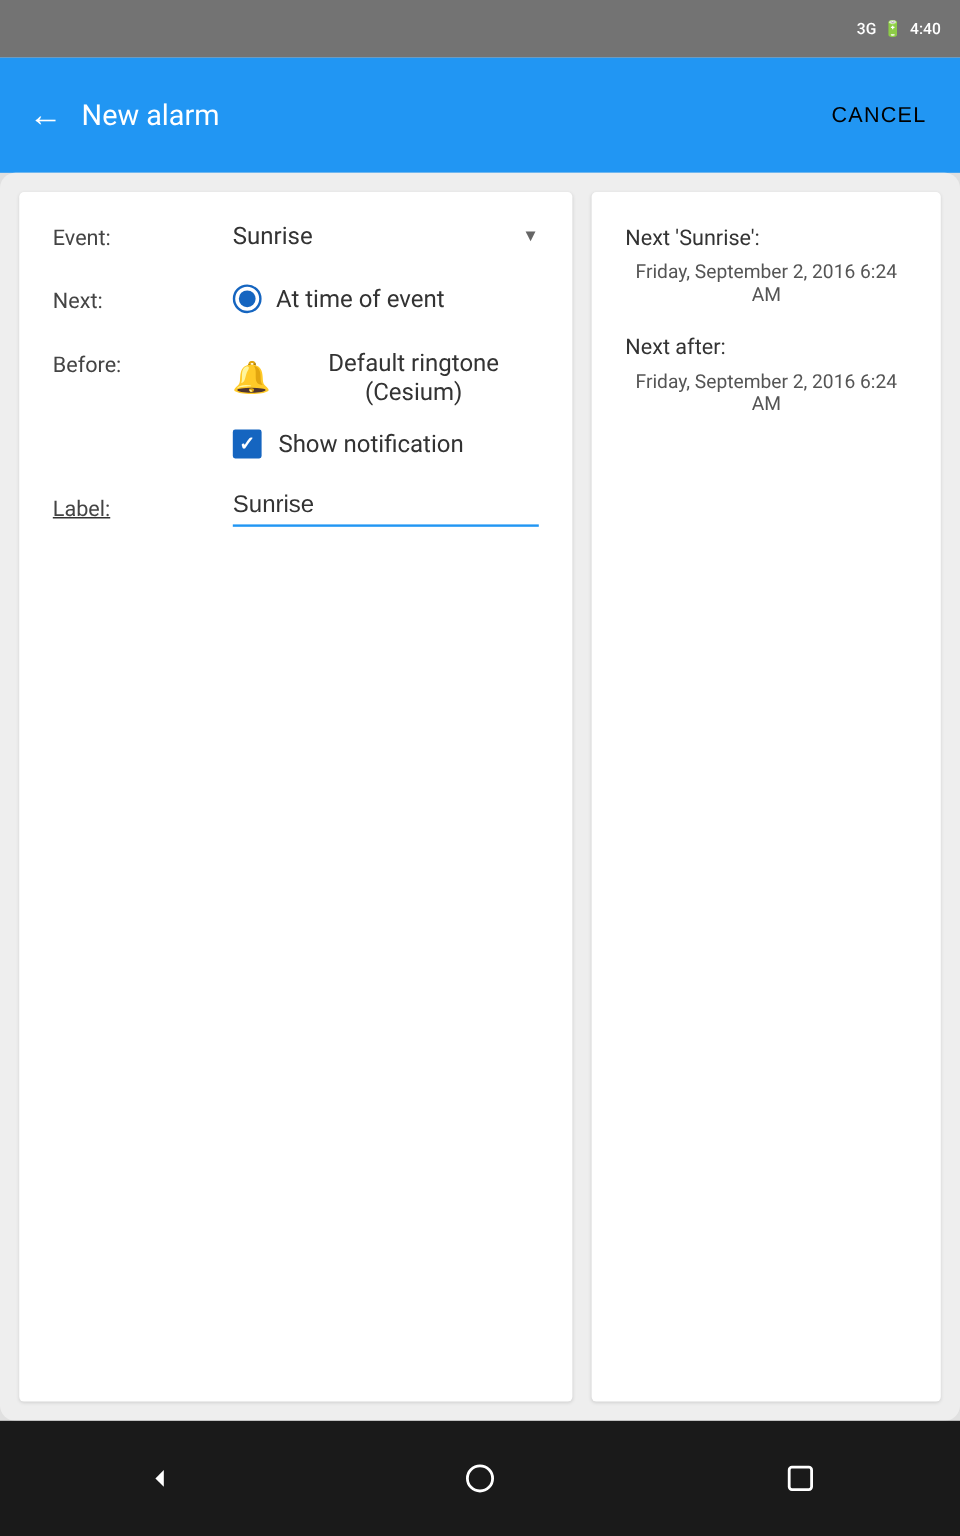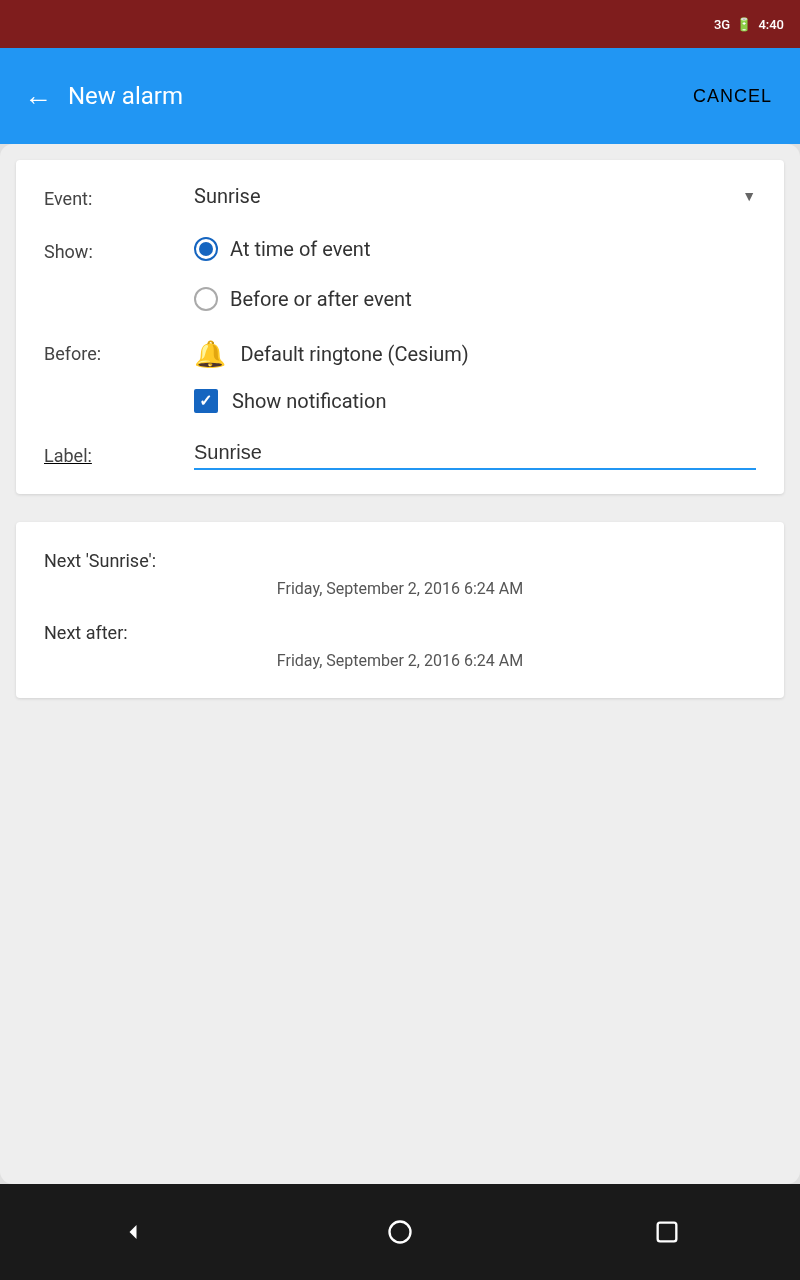--- a/index.html
+++ b/index.html
@@ -8,21 +8,21 @@
       height: 1280px;
       font-family: 'Roboto', Arial, sans-serif;
       background: #e0e0e0;
       overflow: hidden;
       display: flex;
       flex-direction: column;
     }
 
     
     .status-bar {
-      background: #7f1d1d;
+      background: #737373;
       height: 48px;
       display: flex;
       align-items: center;
       justify-content: flex-end;
       padding: 0 16px;
       flex-shrink: 0;
     }
     .status-bar-icons {
       display: flex;
       align-items: center;
@@ -66,22 +66,22 @@
       padding: 8px 12px;
       letter-spacing: 1px;
     }
 
     
     .main-content {
       flex: 1;
       background: #eeeeee;
       padding: 16px;
       display: flex;
-      flex-direction: column;
-      gap: 4px;
+      flex-direction: row;
+      gap: 16px;
       overflow-y: auto;
       border-radius: 13px;
     }
 
     
     .card {
       background: white;
       border-radius: 4px;
       padding: 24px 28px;
       box-shadow: 0 1px 3px rgba(0,0,0,0.12);
@@ -123,21 +123,21 @@
     .dropdown-arrow {
       font-size: 14px;
       color: #666;
     }
 
     
     .radio-option {
       display: flex;
       align-items: center;
       gap: 12px;
-      margin-bottom: 26px;
+      margin-bottom: 0;
       cursor: pointer;
     }
     .radio-option:last-child {
       margin-bottom: 0;
     }
     .radio-circle {
       width: 24px;
       height: 24px;
       border-radius: 50%;
       border: 2px solid #2196f3;
@@ -173,20 +173,21 @@
     .action-item:last-child {
       margin-bottom: 0;
     }
     .bell-icon {
       color: #1565c0;
       font-size: 26px;
     }
     .action-label {
       font-size: 20px;
       color: #333;
+      text-align: center;
     }
 
     
     .checkbox-box {
       width: 24px;
       height: 24px;
       border: 2px solid #aaa;
       border-radius: 2px;
       display: flex;
       align-items: center;
@@ -218,21 +219,20 @@
       width: 100%;
       background: transparent;
     }
 
     
     .info-card {
       background: white;
       border-radius: 4px;
       padding: 28px;
       box-shadow: 0 1px 3px rgba(0,0,0,0.12);
-      margin-top: 24px;
     }
     .info-row {
       margin-bottom: 24px;
     }
     .info-row:last-child {
       margin-bottom: 0;
     }
     .info-title {
       font-size: 18px;
       color: #333;
@@ -292,31 +292,27 @@
       <span class="form-label">Event:</span>
       <div class="form-value">
         <div class="event-dropdown">
           <span class="event-dropdown-text">Sunrise</span>
           <span class="dropdown-arrow">▼</span>
         </div>
       </div>
     </div>
 
     <div class="form-row">
-      <span class="form-label">Show:</span>
+      <span class="form-label">Next:</span>
       <div class="form-value">
         <div class="radio-option">
           <div class="radio-circle selected">
             <div class="radio-inner"></div>
           </div>
           <span class="radio-label">At time of event</span>
-        </div>
-        <div class="radio-option">
-          <div class="radio-circle unselected"></div>
-          <span class="radio-label">Before or after event</span>
         </div>
       </div>
     </div>
 
     <div class="form-row">
       <span class="form-label">Before:</span>
       <div class="form-value">
 
         <div class="action-item">
           <span class="bell-icon">🔔</span>

